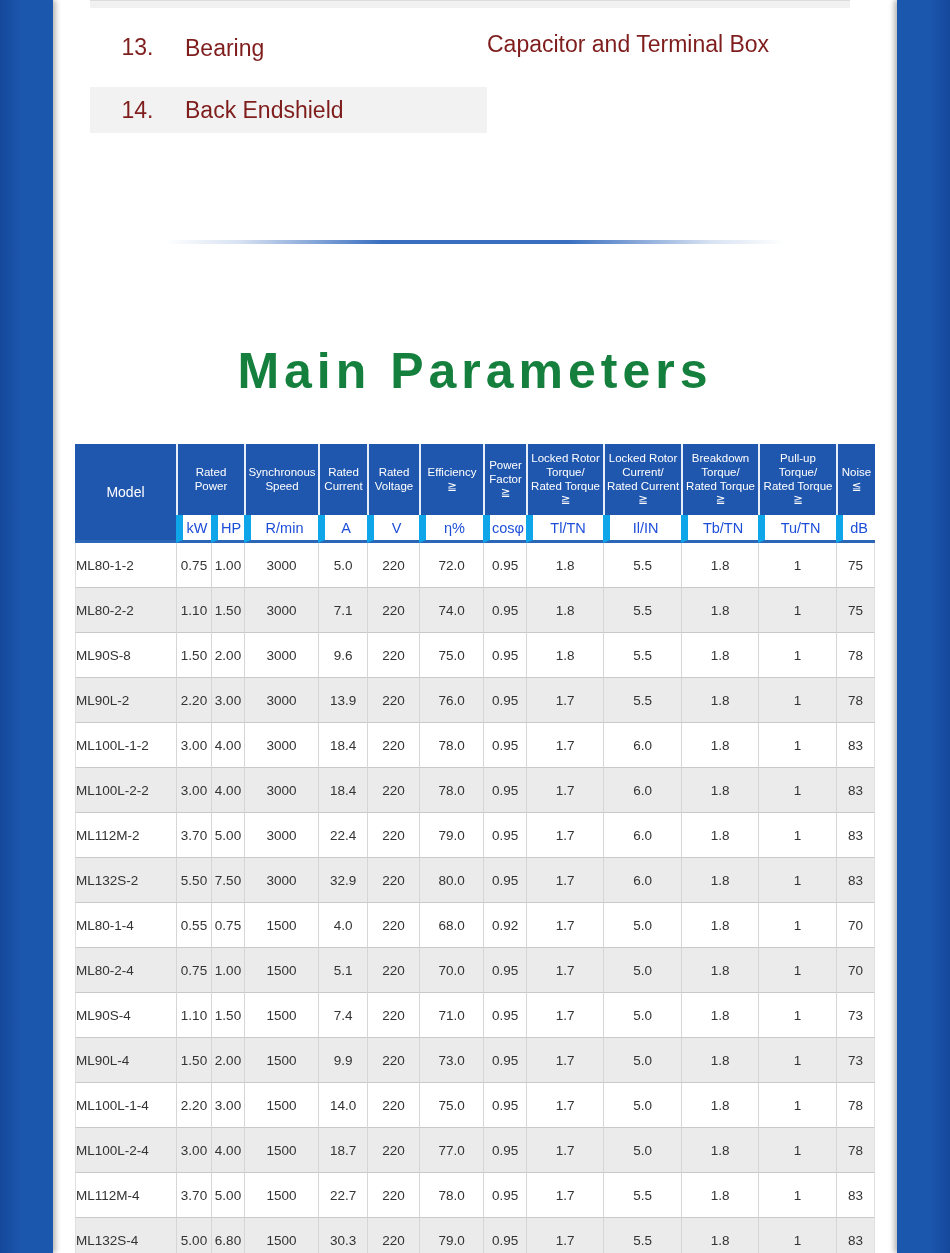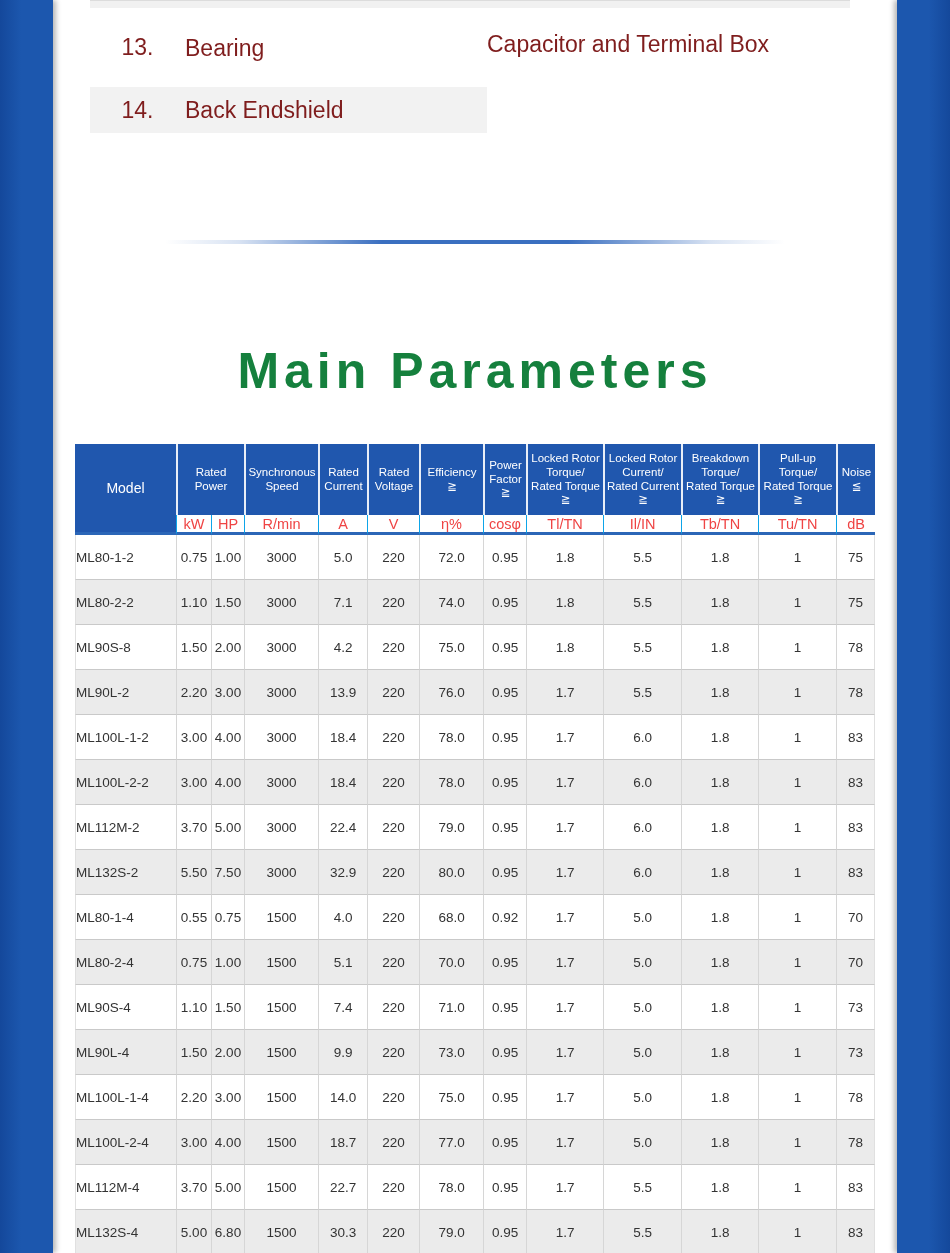--- a/index.html
+++ b/index.html
@@ -76,23 +76,23 @@
   th.group {
     background: #2057ae; color: #ffffff;
     font-weight: normal; font-size: 11.5px; line-height: 1.2;
     white-space: pre-line; height: 71px; padding: 2px 1px;
   }
   th.group + th.group { border-left: 2px solid #e8eef7; }
   th.model-head {
     font-size: 14px; border-bottom: 3px solid #2b66b7;
   }
   tr.units td {
-    background: #ffffff; color: #ef4444; font-size: 14.5px;
-    height: 20px; border-bottom: 3px solid #2b66b7;
-    border-left: 1px solid #0ea5e9;
+    background: #ffffff; color: #1d4ed8; font-size: 14.5px;
+    height: 28px; border-bottom: 3px solid #2b66b7;
+    border-left: 7px solid #0ea5e9;
   }
   tr.data-row td {
     height: 45px; font-size: 13.5px; color: #333333;
     background: #ffffff;
     border-left: 1px solid #d6d6d6;
     border-bottom: 1px solid #c9c9c9;
   }
   tr.data-row td:first-child { border-left: 1px solid #e0e0e0; }
   tr.data-row td:last-child { border-right: 1px solid #e0e0e0; }
   tr.data-row.alt td { background: #ebebeb; }
@@ -227,21 +227,21 @@
           <td>5.5</td>
           <td>1.8</td>
           <td>1</td>
           <td>75</td>
         </tr>
         <tr class="data-row">
           <td class="model-col">ML90S-8</td>
           <td>1.50</td>
           <td>2.00</td>
           <td>3000</td>
-          <td>4.2</td>
+          <td>9.6</td>
           <td>220</td>
           <td>75.0</td>
           <td>0.95</td>
           <td>1.8</td>
           <td>5.5</td>
           <td>1.8</td>
           <td>1</td>
           <td>78</td>
         </tr>
         <tr class="data-row alt">

